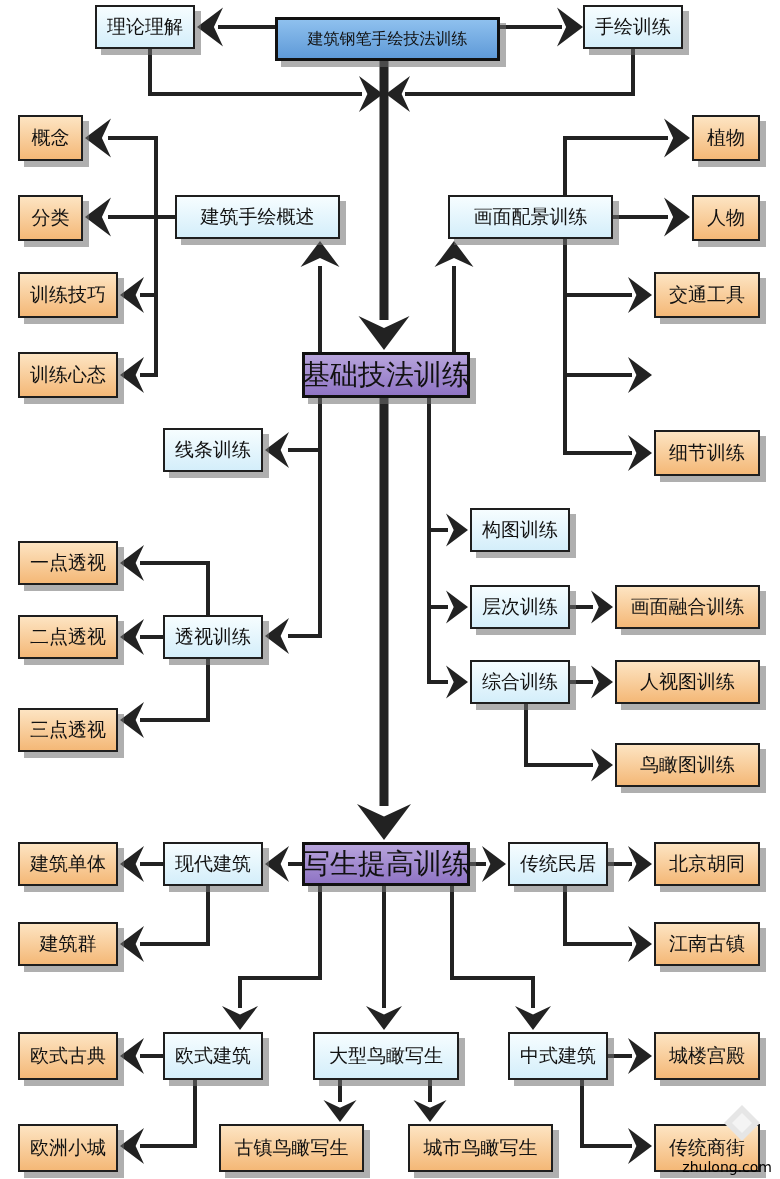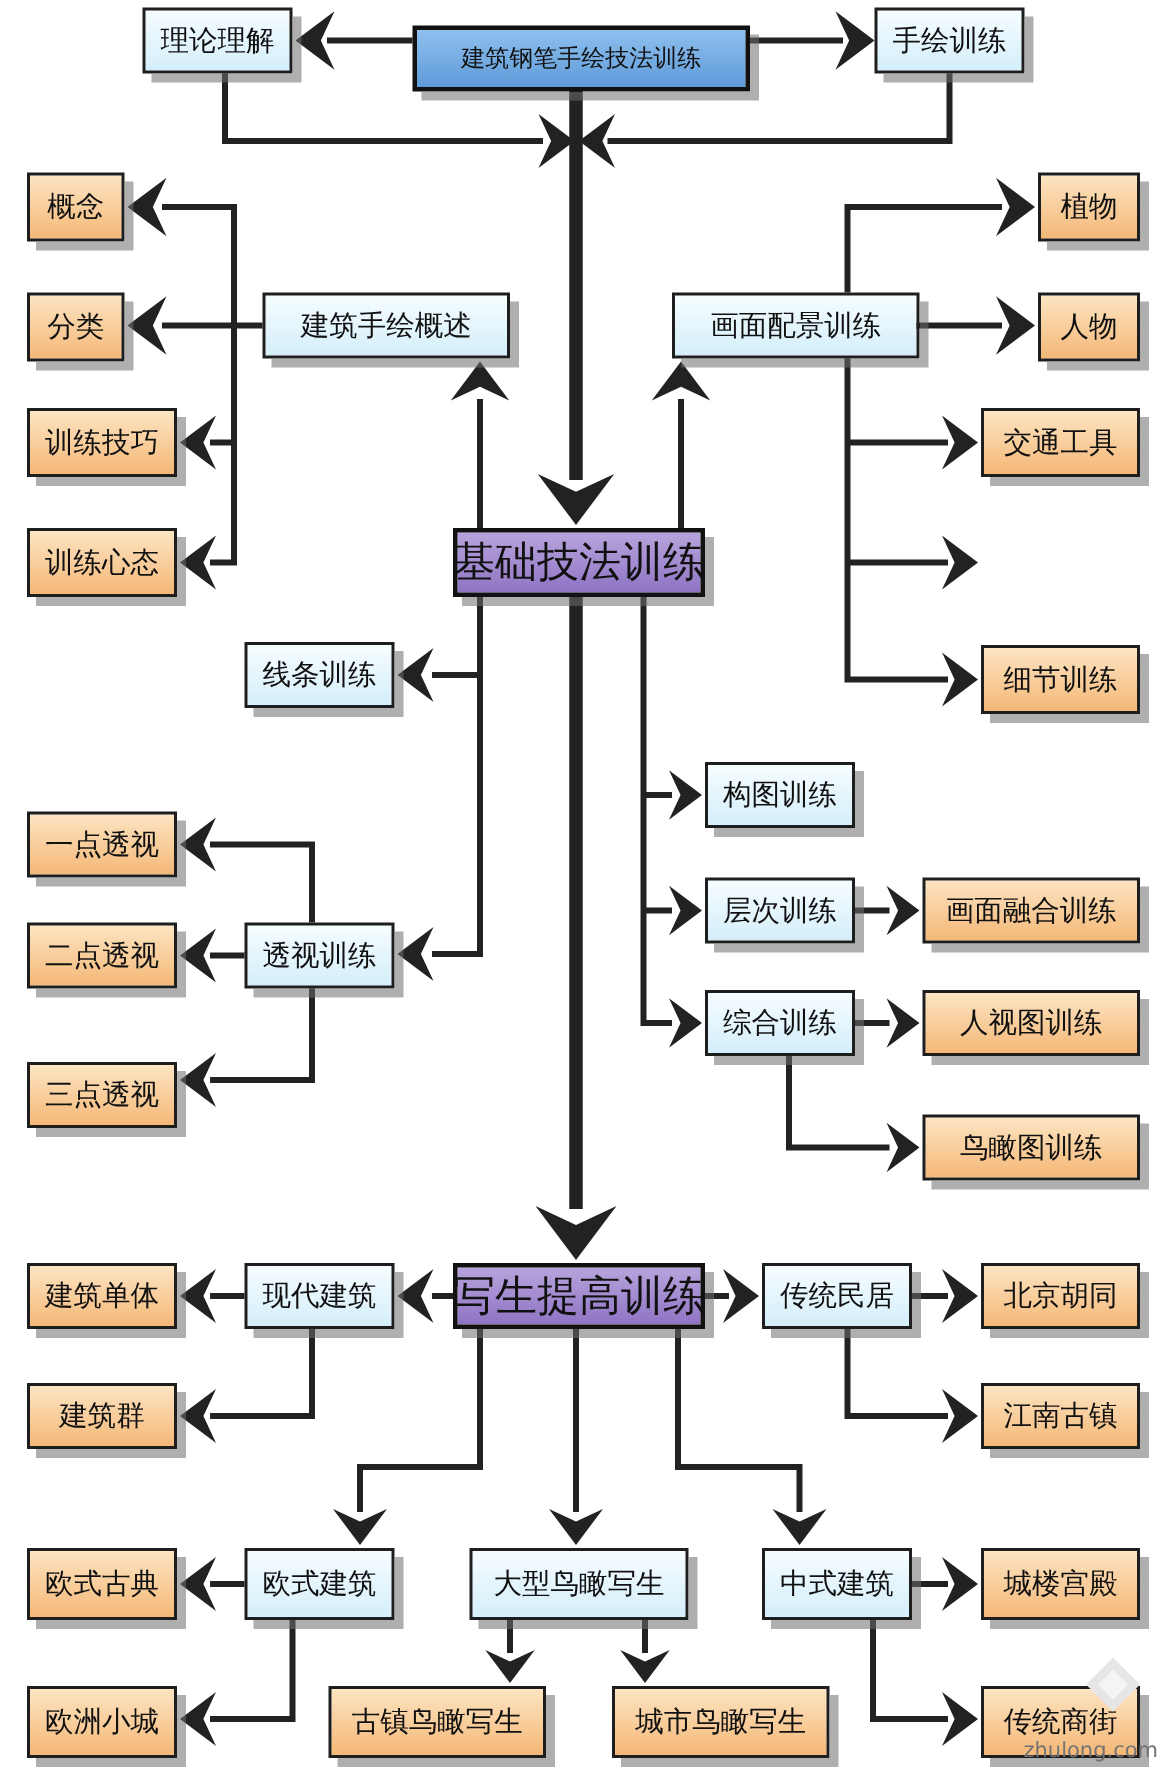--- a/index.html
+++ b/index.html
@@ -9,21 +9,21 @@
     position:absolute; box-sizing:border-box;
     border:2px solid #1e1e1e;
     display:flex; align-items:center; justify-content:center;
     font-size:19px; color:#111; white-space:nowrap;
     box-shadow:6px 6px 0 rgba(110,110,110,0.55);
   }
   .node.l1 { background:linear-gradient(#f6fdff,#d4eefa); }
   .node.l2 { background:linear-gradient(#fde4c2,#f4b877); }
   .node.root { background:linear-gradient(#8ec0ee,#5f9ad8); border:3px solid #111; font-size:16px;margin-top:12px; }
   .node.hub { background:linear-gradient(#b7a4dc,#8f74c4); border:3px solid #111; font-size:28px; }
-  .watermark { position:absolute; right:8px; bottom:4px; color:#737373; font-size:14px; }
+  .watermark { position:absolute; right:8px; bottom:4px; color:#000000; font-size:14px; }
   .wm-logo { position:absolute; right:18px; bottom:36px; width:40px; height:40px; }
 </style>
 </head>
 <body>
 
 <div id="stage">
   <svg id="links" xmlns="http://www.w3.org/2000/svg">
       <path d="M275 27 H218" fill="none" stroke="#222222" stroke-width="4" stroke-linejoin="miter"></path>
       <polygon points="197,27 223,7.5 213.9,27 223,46.5" fill="#222222"></polygon>
       <path d="M500 27 H562" fill="none" stroke="#222222" stroke-width="4" stroke-linejoin="miter"></path>

